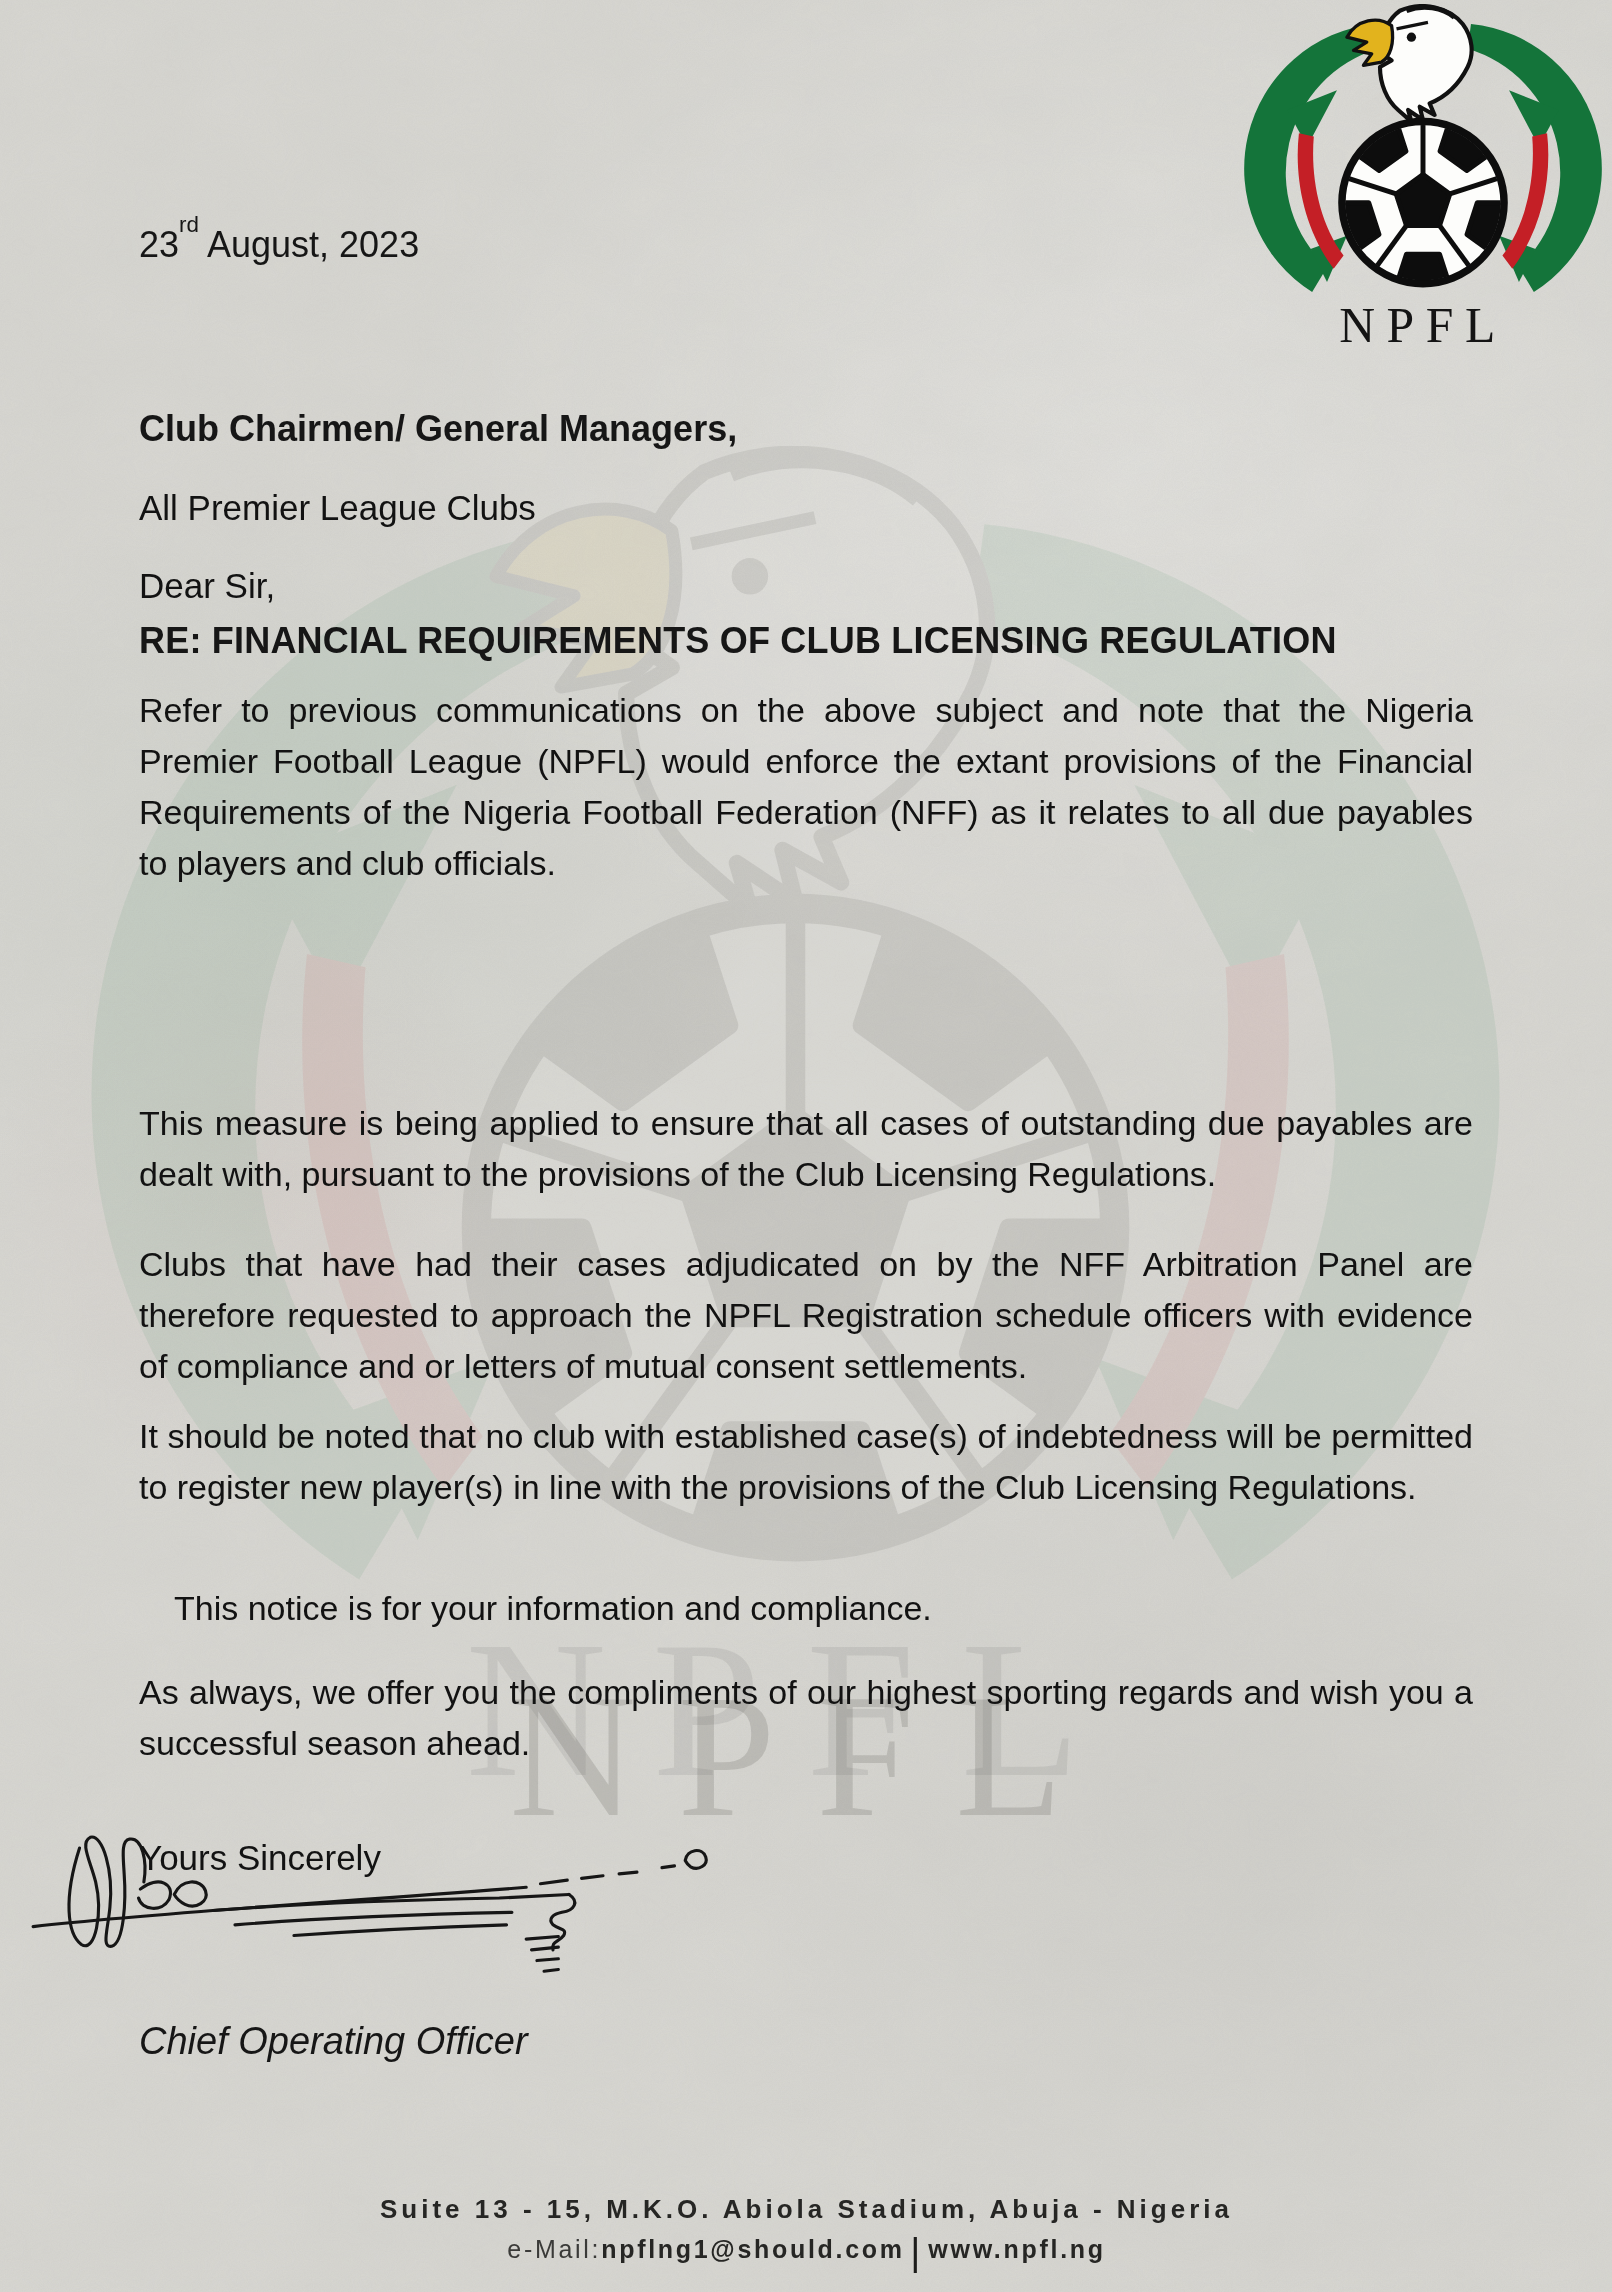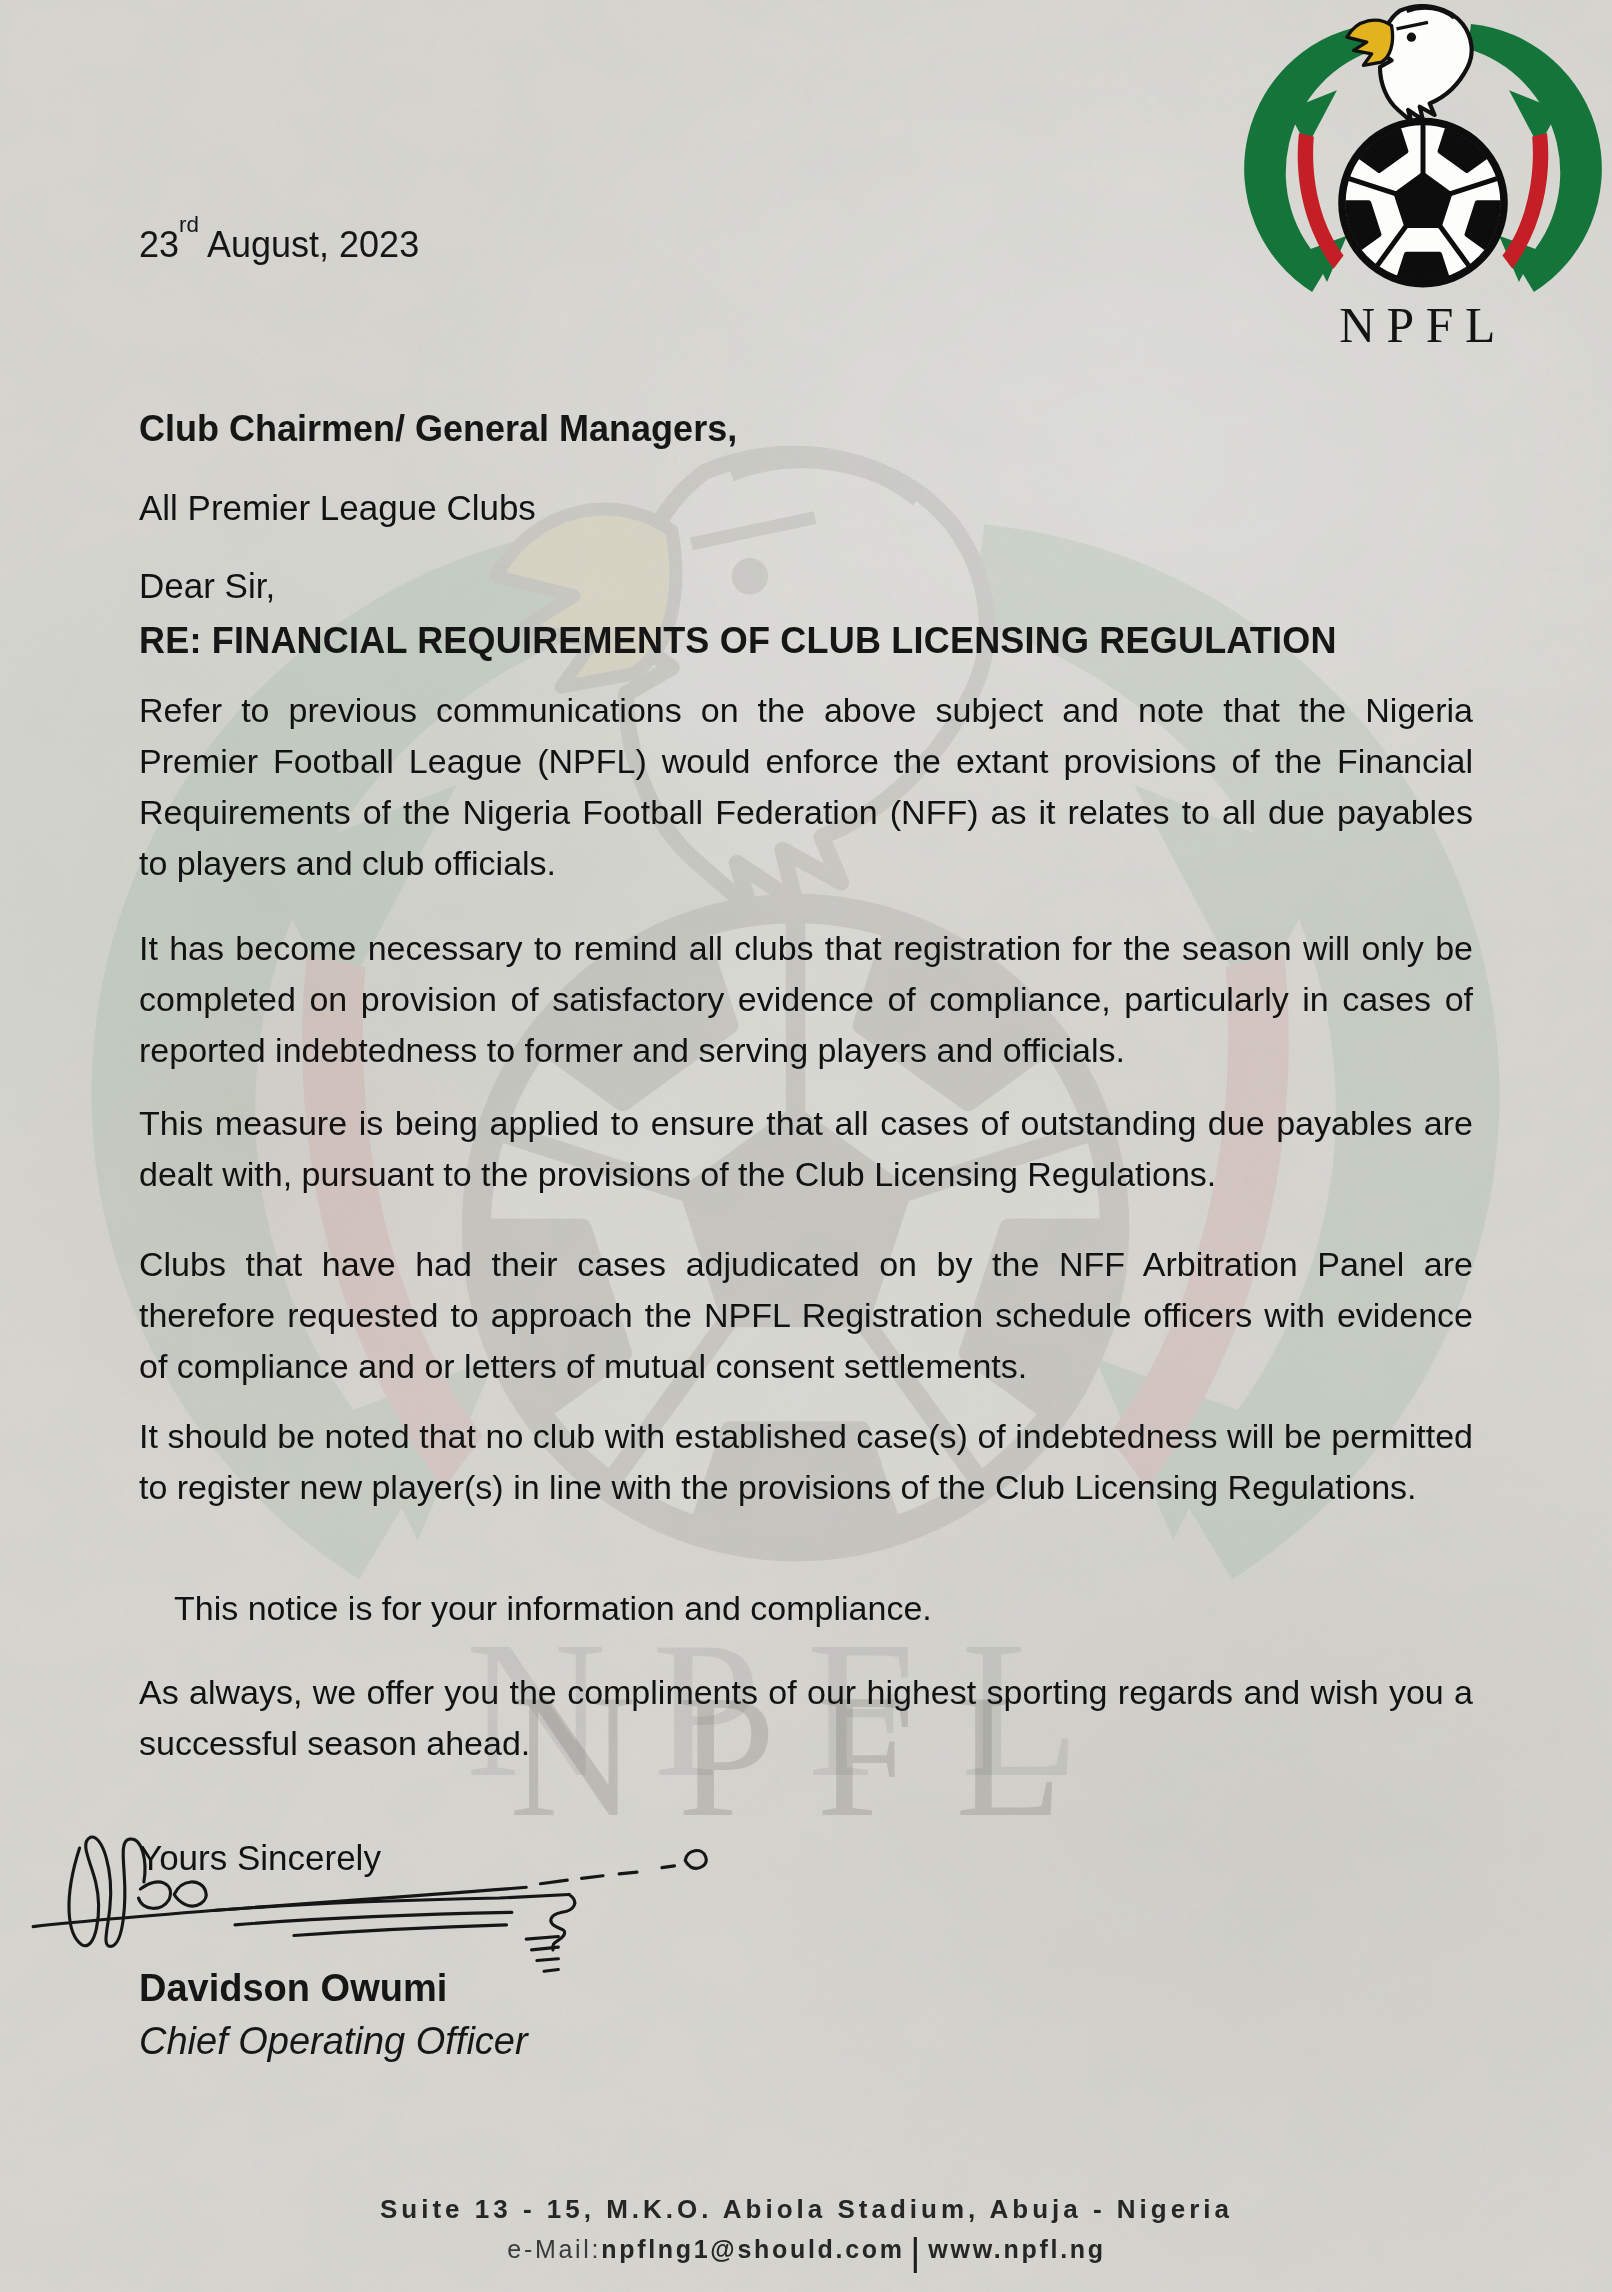--- a/index.html
+++ b/index.html
@@ -130,21 +130,20 @@
   </svg>
 
   <div class="abs col date"><span>23</span><sup>rd</sup><span> August, 2023</span></div>
 
   <div class="abs col recipient1">Club Chairmen/ General Managers,</div>
   <div class="abs col single recipient2">All Premier League Clubs</div>
   <div class="abs col single salutation">Dear Sir,</div>
   <div class="abs col subject">RE: FINANCIAL REQUIREMENTS OF CLUB LICENSING REGULATION</div>
 
   <div class="abs col body-text p1">Refer to previous communications on the above subject and note that the Nigeria Premier Football League (NPFL) would enforce the extant provisions of the Financial Requirements of the Nigeria Football Federation (NFF) as it relates to all due payables to players and club officials.</div>
-  <div class="abs col body-text p2">It has become necessary to remind all clubs that registration for the season will only be completed on provision of satisfactory evidence of compliance, particularly in cases of reported indebtedness to former and serving players and officials.</div>
   <div class="abs col body-text p4">Clubs that have had their cases adjudicated on by the NFF Arbitration Panel are therefore requested to approach the NPFL Registration schedule officers with evidence of compliance and or letters of mutual consent settlements.</div>
   <div class="abs col body-text p3">This measure is being applied to ensure that all cases of outstanding due payables are dealt with, pursuant to the provisions of the Club Licensing Regulations.</div>
   <div class="abs col body-text p5">It should be noted that no club with established case(s) of indebtedness will be permitted to register new player(s) in line with the provisions of the Club Licensing Regulations.</div>
   <div class="abs col body-text p6">This notice is for your information and compliance.</div>
   <div class="abs col body-text p7">As always, we offer you the compliments of our highest sporting regards and wish you a successful season ahead.</div>
 
   <div class="abs col single closing">Yours Sincerely</div>
 
   <svg class="abs sig" viewBox="0 0 880 178" fill="none" stroke="#161616" stroke-width="3.5" stroke-linecap="round">
     <path d="M 8 116 C 150 100 330 90 560 72"></path>
@@ -153,20 +152,19 @@
     <path d="M 60 28 C 42 84 46 124 62 136 C 78 146 86 100 78 66 C 72 42 60 22 72 16 C 86 12 98 54 94 94 C 92 118 84 140 96 138 C 110 134 112 86 110 58 C 109 38 106 20 116 18 C 130 16 136 42 132 66"></path>
     <path d="M 128 74 C 148 58 168 68 160 86 C 152 100 130 98 126 84"></path>
     <path d="M 166 80 c 8 -18 30 -18 35 -4 c 4 12 -11 21 -23 15 c -8 -4 -12 -11 -12 -11"></path>
     <path d="M 210 98 C 310 90 430 86 530 84 L 608 80"></path>
     <path d="M 234 114 C 334 106 444 102 544 100"></path>
     <path d="M 300 126 C 382 120 472 116 538 114"></path>
     <path d="M 608 80 C 620 88 614 98 600 100 C 590 102 584 107 590 114 C 598 120 606 118 602 126 C 596 134 588 132 590 142"></path>
     <path d="M 560 130 l 36 -3 M 566 142 l 30 -3 M 572 154 l 24 -2 M 580 166 l 16 -2"></path>
   </svg>
 
-  <div class="abs col sig-name">Davidson Owumi</div>
   <div class="abs col sig-title">Chief Operating Officer</div>
 
   <div class="abs footer footer-line1">Suite 13 - 15, M.K.O. Abiola Stadium, Abuja - Nigeria</div>
   <div class="abs footer footer-line2"><span class="plain">e-Mail:</span><span class="bold">npflng1@should.com</span><span class="bar">|</span><span class="bold">www.npfl.ng</span></div>
 
 </div>
 
 
 </body></html>

